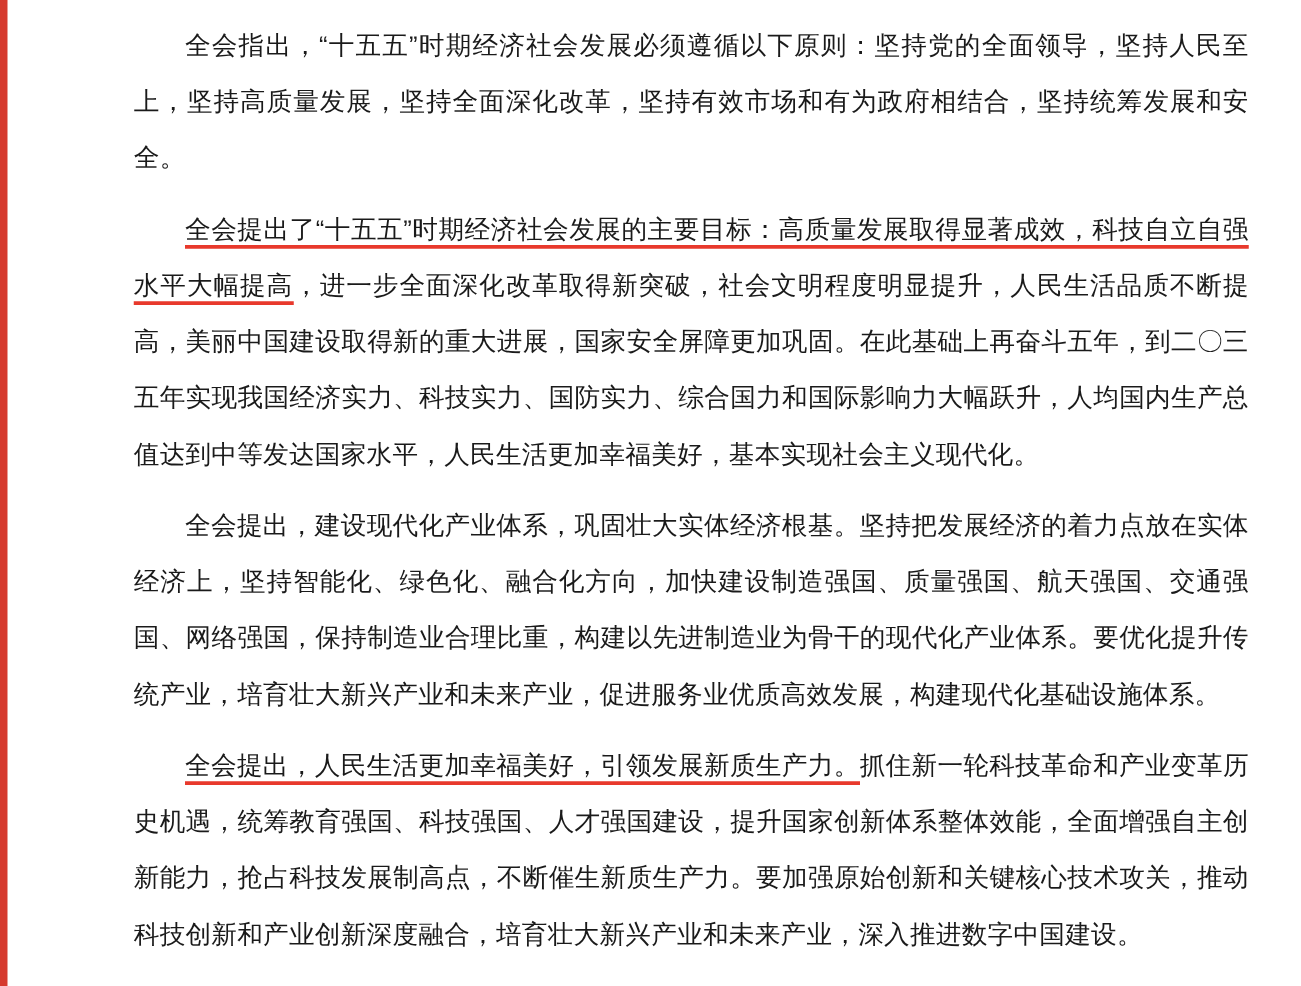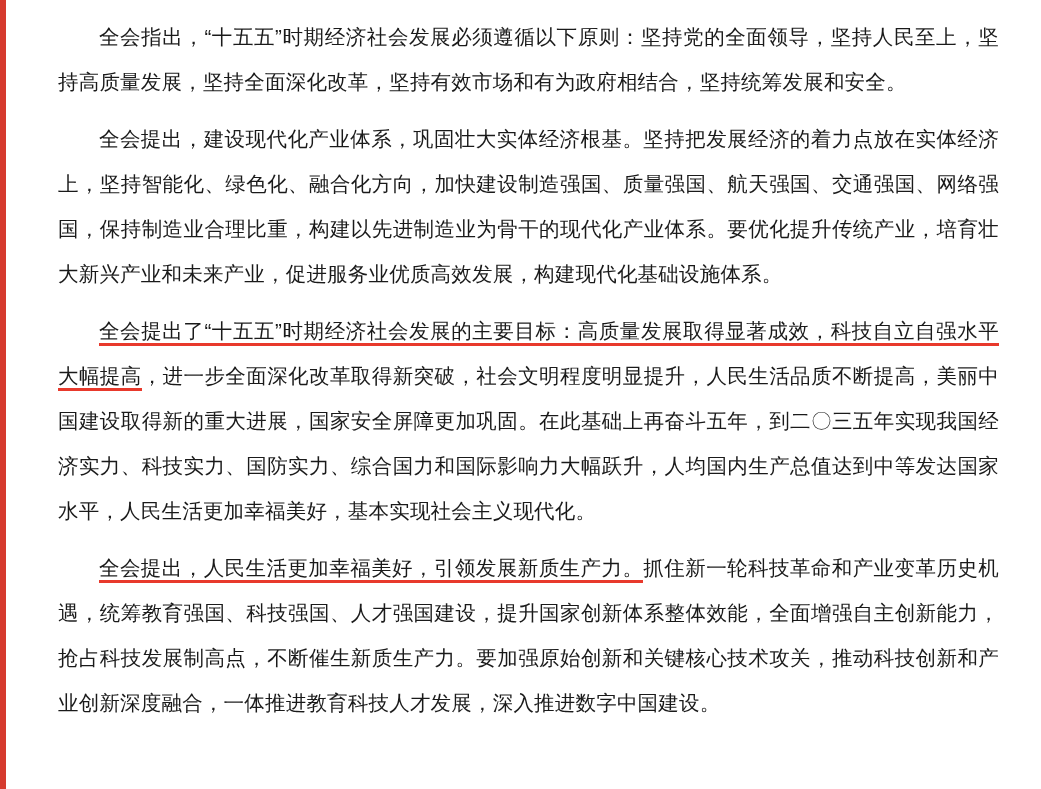--- a/index.html
+++ b/index.html
@@ -14,21 +14,21 @@
     color: #1a1a1a;
     position: relative;
     overflow: hidden;
   }
   .page {
     position: relative;
     width: 1041px;
     height: 789px;
     background: #ffffff;
     box-sizing: border-box;
-    padding: 14px 42px 0 58px;
+    padding: 14px 42px 0 107px;
   }
   .left-rule {
     position: absolute;
     left: 0;
     top: 0;
     width: 6px;
     height: 789px;
     background: #d63a2e;
   }
   .doc-body {
@@ -56,25 +56,25 @@
 <div class="page">
   <div class="left-rule"></div>
 
   <div class="doc-body">
 
     <p class="para">
       <span>全会指出，“十五五”时期经济社会发展必须遵循以下原则：坚持党的全面领导，坚持人民至上，坚持高质量发展，坚持全面深化改革，坚持有效市场和有为政府相结合，坚持统筹发展和安全。</span>
     </p>
 
     <p class="para">
+      <span class="hl-seg">全会提出了“十五五”时期经济社会发展的主要目标：高质量发展取得显著成效，科技自立自强水平大幅提高</span><span>，进一步全面深化改革取得新突破，社会文明程度明显提升，人民生活品质不断提高，美丽中国建设取得新的重大进展，国家安全屏障更加巩固。在此基础上再奋斗五年，到二〇三五年实现我国经济实力、科技实力、国防实力、综合国力和国际影响力大幅跃升，人均国内生产总值达到中等发达国家水平，人民生活更加幸福美好，基本实现社会主义现代化。</span>
+    </p>
+
+    <p class="para">
       <span>全会提出，建设现代化产业体系，巩固壮大实体经济根基。坚持把发展经济的着力点放在实体经济上，坚持智能化、绿色化、融合化方向，加快建设制造强国、质量强国、航天强国、交通强国、网络强国，保持制造业合理比重，构建以先进制造业为骨干的现代化产业体系。要优化提升传统产业，培育壮大新兴产业和未来产业，促进服务业优质高效发展，构建现代化基础设施体系。</span>
     </p>
 
     <p class="para">
-      <span class="hl-seg">全会提出了“十五五”时期经济社会发展的主要目标：高质量发展取得显著成效，科技自立自强水平大幅提高</span><span>，进一步全面深化改革取得新突破，社会文明程度明显提升，人民生活品质不断提高，美丽中国建设取得新的重大进展，国家安全屏障更加巩固。在此基础上再奋斗五年，到二〇三五年实现我国经济实力、科技实力、国防实力、综合国力和国际影响力大幅跃升，人均国内生产总值达到中等发达国家水平，人民生活更加幸福美好，基本实现社会主义现代化。</span>
-    </p>
-
-    <p class="para">
-      <span class="hl-seg">全会提出，人民生活更加幸福美好，引领发展新质生产力。</span><span>抓住新一轮科技革命和产业变革历史机遇，统筹教育强国、科技强国、人才强国建设，提升国家创新体系整体效能，全面增强自主创新能力，抢占科技发展制高点，不断催生新质生产力。要加强原始创新和关键核心技术攻关，推动科技创新和产业创新深度融合，一体推进教育科技人才发展，深入推进数字中国建设。</span>
+      <span class="hl-seg">全会提出，人民生活更加幸福美好，引领发展新质生产力。</span><span>抓住新一轮科技革命和产业变革历史机遇，统筹教育强国、科技强国、人才强国建设，提升国家创新体系整体效能，全面增强自主创新能力，抢占科技发展制高点，不断催生新质生产力。要加强原始创新和关键核心技术攻关，推动科技创新和产业创新深度融合，培育壮大新兴产业和未来产业，深入推进数字中国建设。</span>
     </p>
 
   </div>
 </div>
 
 </body></html>

